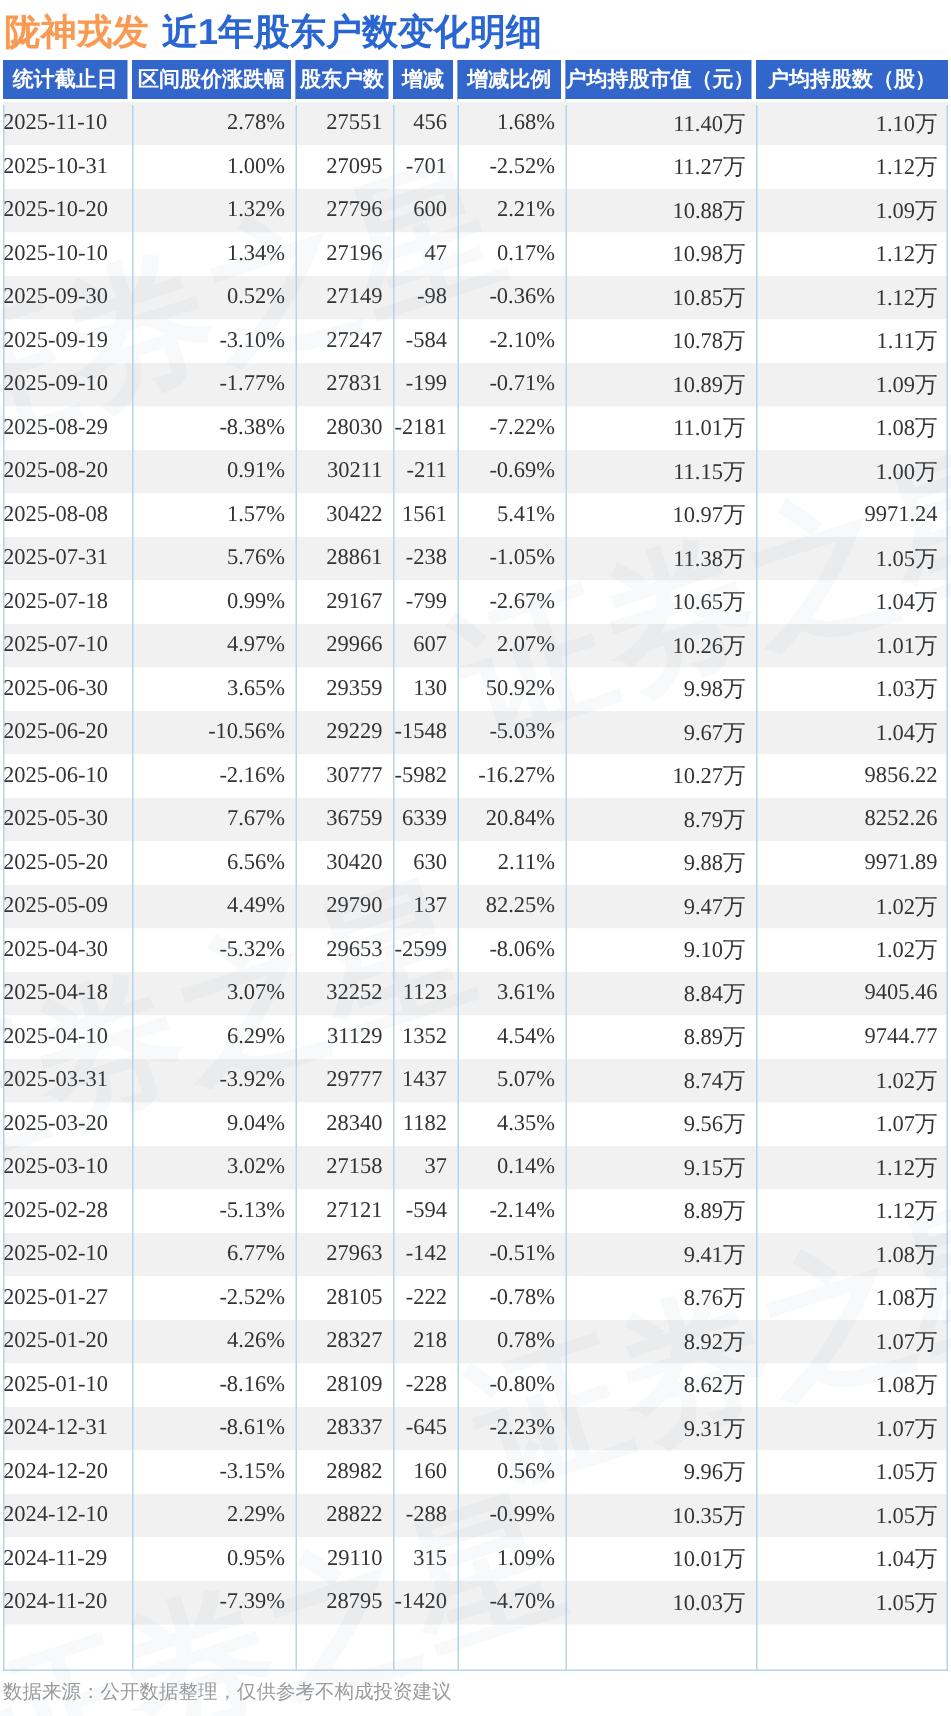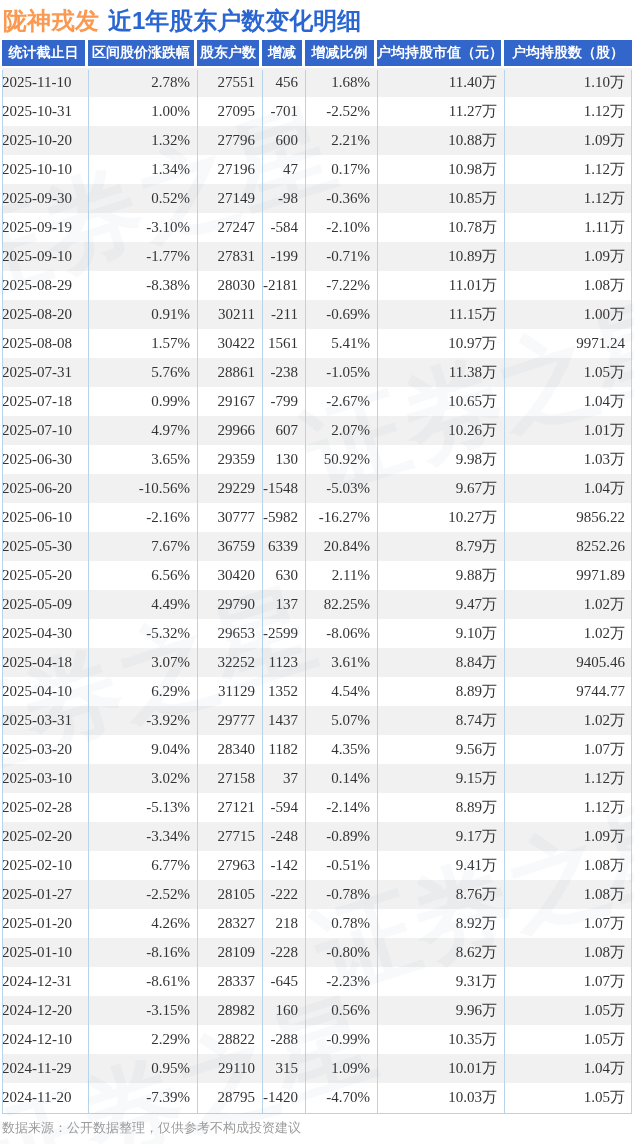--- a/index.html
+++ b/index.html
@@ -351,29 +351,20 @@
           <tr>
             <td class="c0">2025-02-28</td>
             <td class="c1 neg">-5.13%</td>
             <td class="c2">27121</td>
             <td class="c3 neg">-594</td>
             <td class="c4 neg">-2.14%</td>
             <td class="c5">8.89万</td>
             <td class="c6">1.12万</td>
           </tr>
           <tr>
-            <td class="c0">2025-02-20</td>
-            <td class="c1 neg">-3.34%</td>
-            <td class="c2">27715</td>
-            <td class="c3 neg">-248</td>
-            <td class="c4 neg">-0.89%</td>
-            <td class="c5">9.17万</td>
-            <td class="c6">1.09万</td>
-          </tr>
-          <tr>
             <td class="c0">2025-02-10</td>
             <td class="c1 pos">6.77%</td>
             <td class="c2">27963</td>
             <td class="c3 neg">-142</td>
             <td class="c4 neg">-0.51%</td>
             <td class="c5">9.41万</td>
             <td class="c6">1.08万</td>
           </tr>
           <tr>
             <td class="c0">2025-01-27</td>

